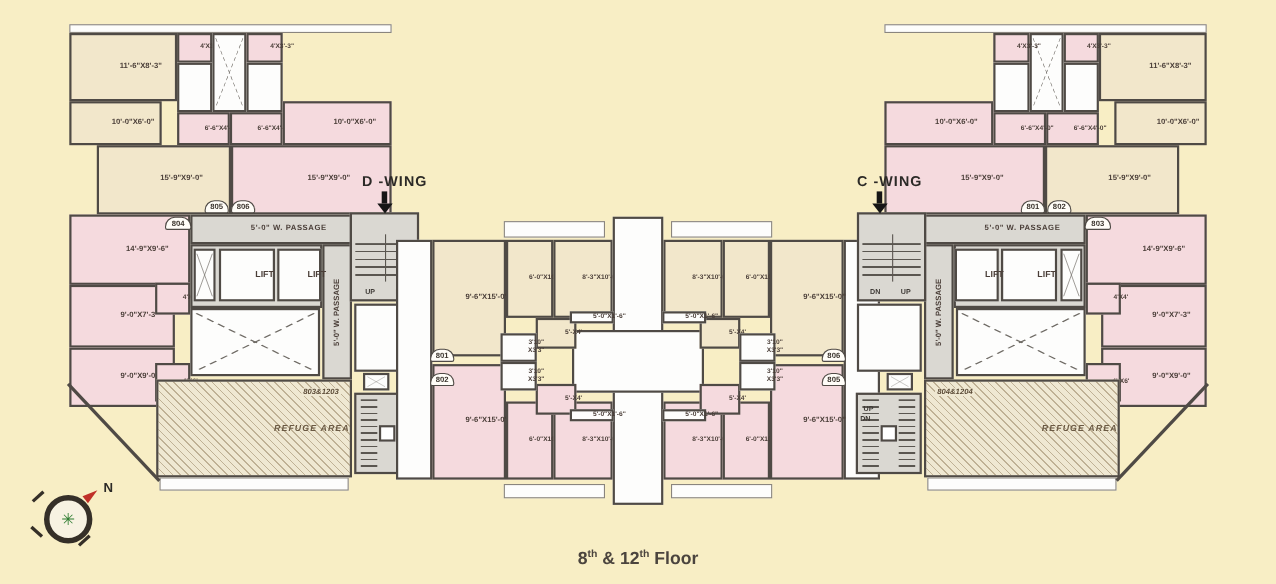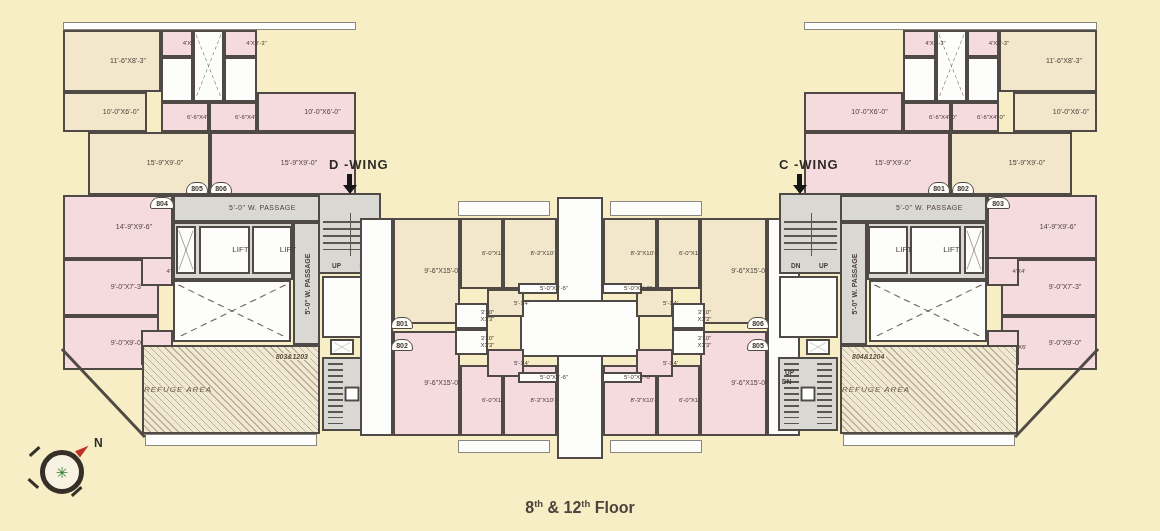--- a/index.html
+++ b/index.html
@@ -3,31 +3,31 @@
 <meta charset="utf-8">
 <style>
   html,body{margin:0;padding:0;}
   body{width:1160px;height:531px;position:relative;background:#f8eec5;font-family:"Liberation Sans",sans-serif;overflow:hidden;}
   .r{position:absolute;border:2px solid #4f4a45;box-sizing:border-box;display:flex;align-items:center;justify-content:center;text-align:center;}
   .tan{background:#f2e7cb;}
   .pink{background:#f5dade;}
   .white{background:#fdfdfc;}
   .gray{background:#dad8d2;}
   .thin{border-width:1px;border-color:#8a857e;}
-  .lbl{font-size:7px;font-weight:400;color:#4a3e38;white-space:nowrap;line-height:1.15;margin-left:32px;}
+  .lbl{font-size:7px;font-weight:700;color:#4a3e38;white-space:nowrap;line-height:1.15;margin-left:32px;}
   .lbl.two{white-space:normal;display:flex;flex-direction:column;}
   .tiny{font-size:6px;}
   .vwrap{position:relative;width:100%;height:100%;}
   .vlbl{position:absolute;left:50%;top:50%;transform:translate(-50%,-50%) rotate(-90deg);white-space:nowrap;font-size:7px;font-weight:600;color:#4a3e38;}
   .xsvg{position:absolute;inset:0;width:100%;height:100%;}
   .xsvg line{stroke:#6e6a64;stroke-width:2;}
   .dashed line{stroke-dasharray:7 5;stroke-width:1.6;}
   .hatch{background:#efe8d2;background-image:repeating-linear-gradient(45deg,rgba(255,255,255,0) 0 4px,rgba(143,122,88,.5) 4px 5px);}
   .refid{position:absolute;font-size:7px;font-style:italic;font-weight:700;color:#5a4a36;background:#efe8d2;padding:0 2px;}
-  .reflbl{position:absolute;left:0;right:0;text-align:left;font-size:8px;font-style:italic;font-weight:400;letter-spacing:1px;color:#6b5a44;}
+  .reflbl{position:absolute;left:0;right:0;text-align:right;font-size:8px;font-style:italic;font-weight:700;letter-spacing:1px;color:#6b5a44;}
   .treads{position:absolute;left:3px;right:3px;top:26px;bottom:16px;background:repeating-linear-gradient(to bottom,#5a5650 0 1.5px,transparent 1.5px 7px);}
   .treads::after{content:"";position:absolute;left:50%;top:-8px;bottom:0;width:1.5px;background:#5a5650;}
   .updn{position:absolute;font-size:6.5px;font-weight:700;color:#3f3b37;}
   .col{position:absolute;top:4px;bottom:4px;width:15px;background:repeating-linear-gradient(to bottom,#5a5650 0 1.5px,transparent 1.5px 6px);}
   .sq{position:absolute;left:50%;top:50%;width:15px;height:15px;transform:translate(-50%,-50%);background:#fff;border:2px solid #4f4a45;box-sizing:border-box;}
   .arc{position:absolute;background:#fffdf8;border:1.5px solid #4f4a45;border-radius:9px 9px 2px 2px;box-sizing:border-box;display:flex;align-items:center;justify-content:center;font-size:7px;font-weight:700;color:#3a332c;z-index:6;}
   .winglbl{position:absolute;font-size:13px;font-weight:700;color:#2c2a27;letter-spacing:1px;z-index:6;}
   .darrow{position:absolute;width:5px;height:11px;background:#161616;z-index:6;}
   .darrow::after{content:"";position:absolute;top:100%;left:50%;transform:translateX(-50%);border:7px solid transparent;border-top:9px solid #161616;}
   .diag{position:absolute;height:3px;background:#4f4a45;transform-origin:0 0;z-index:4;}

